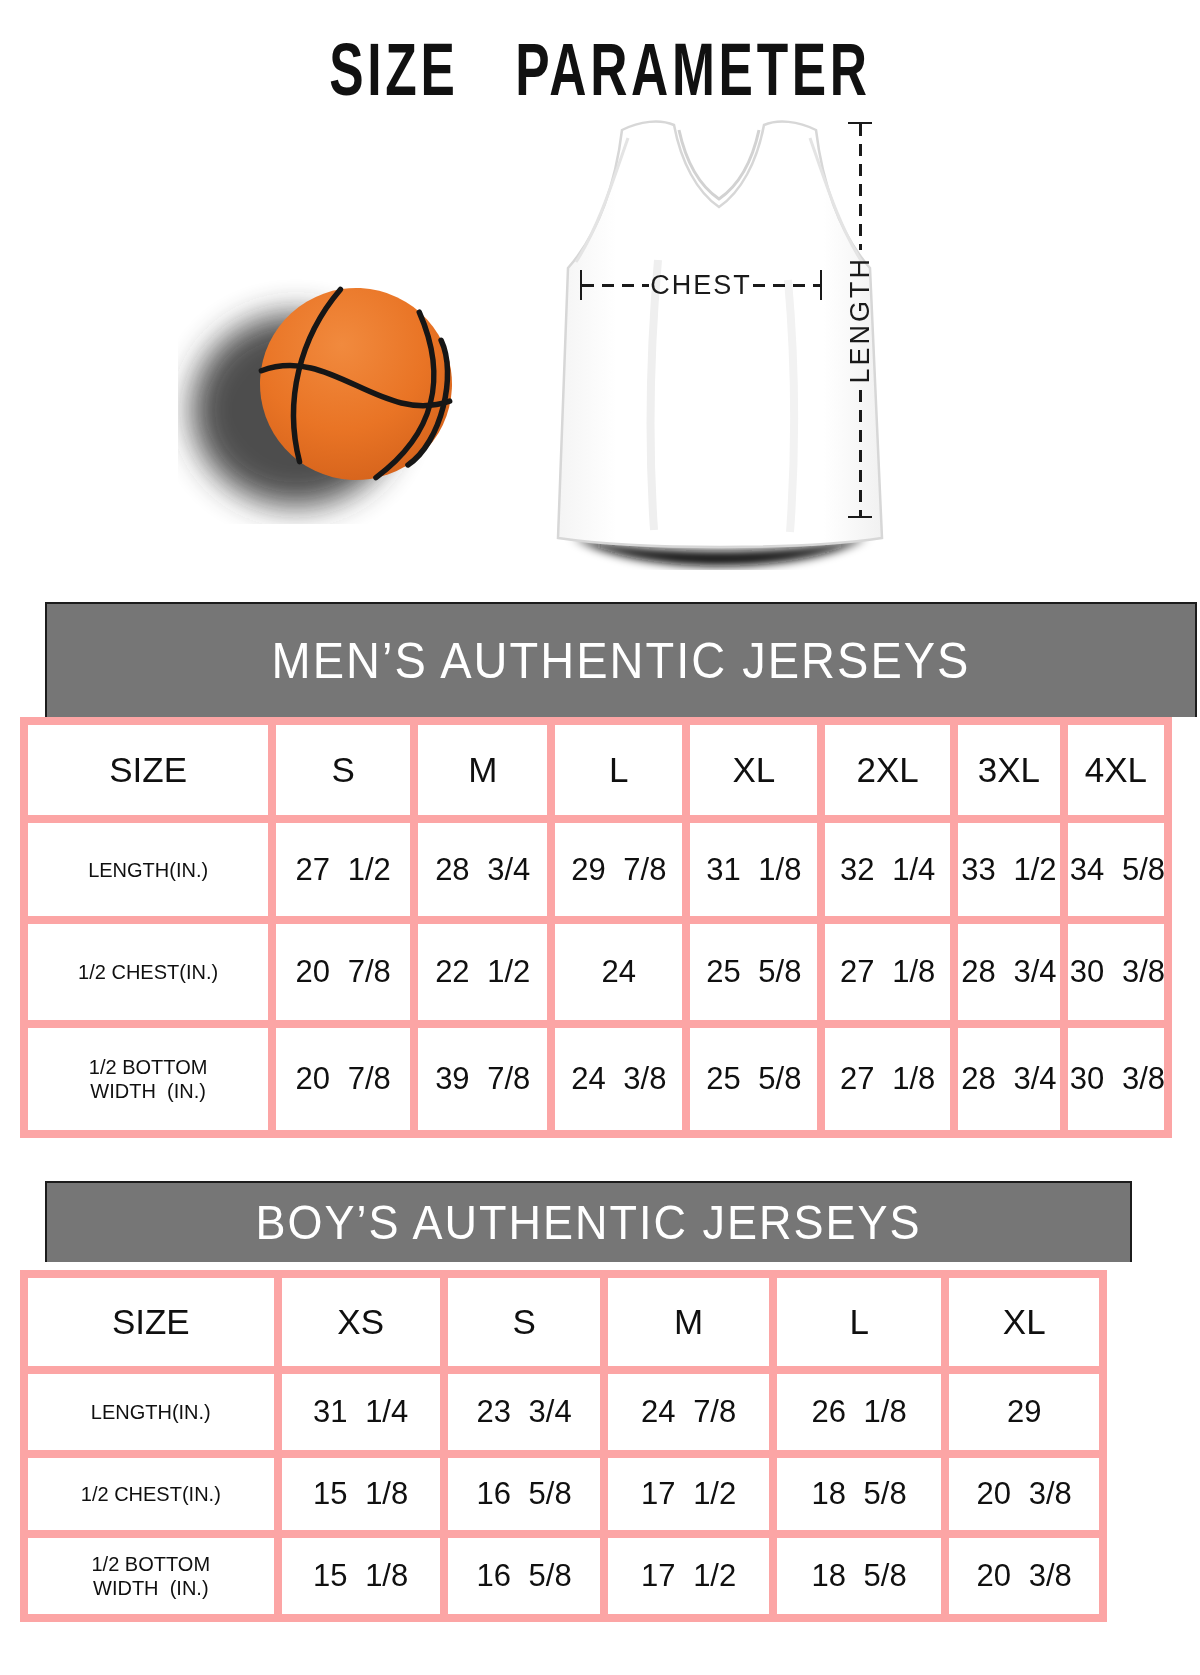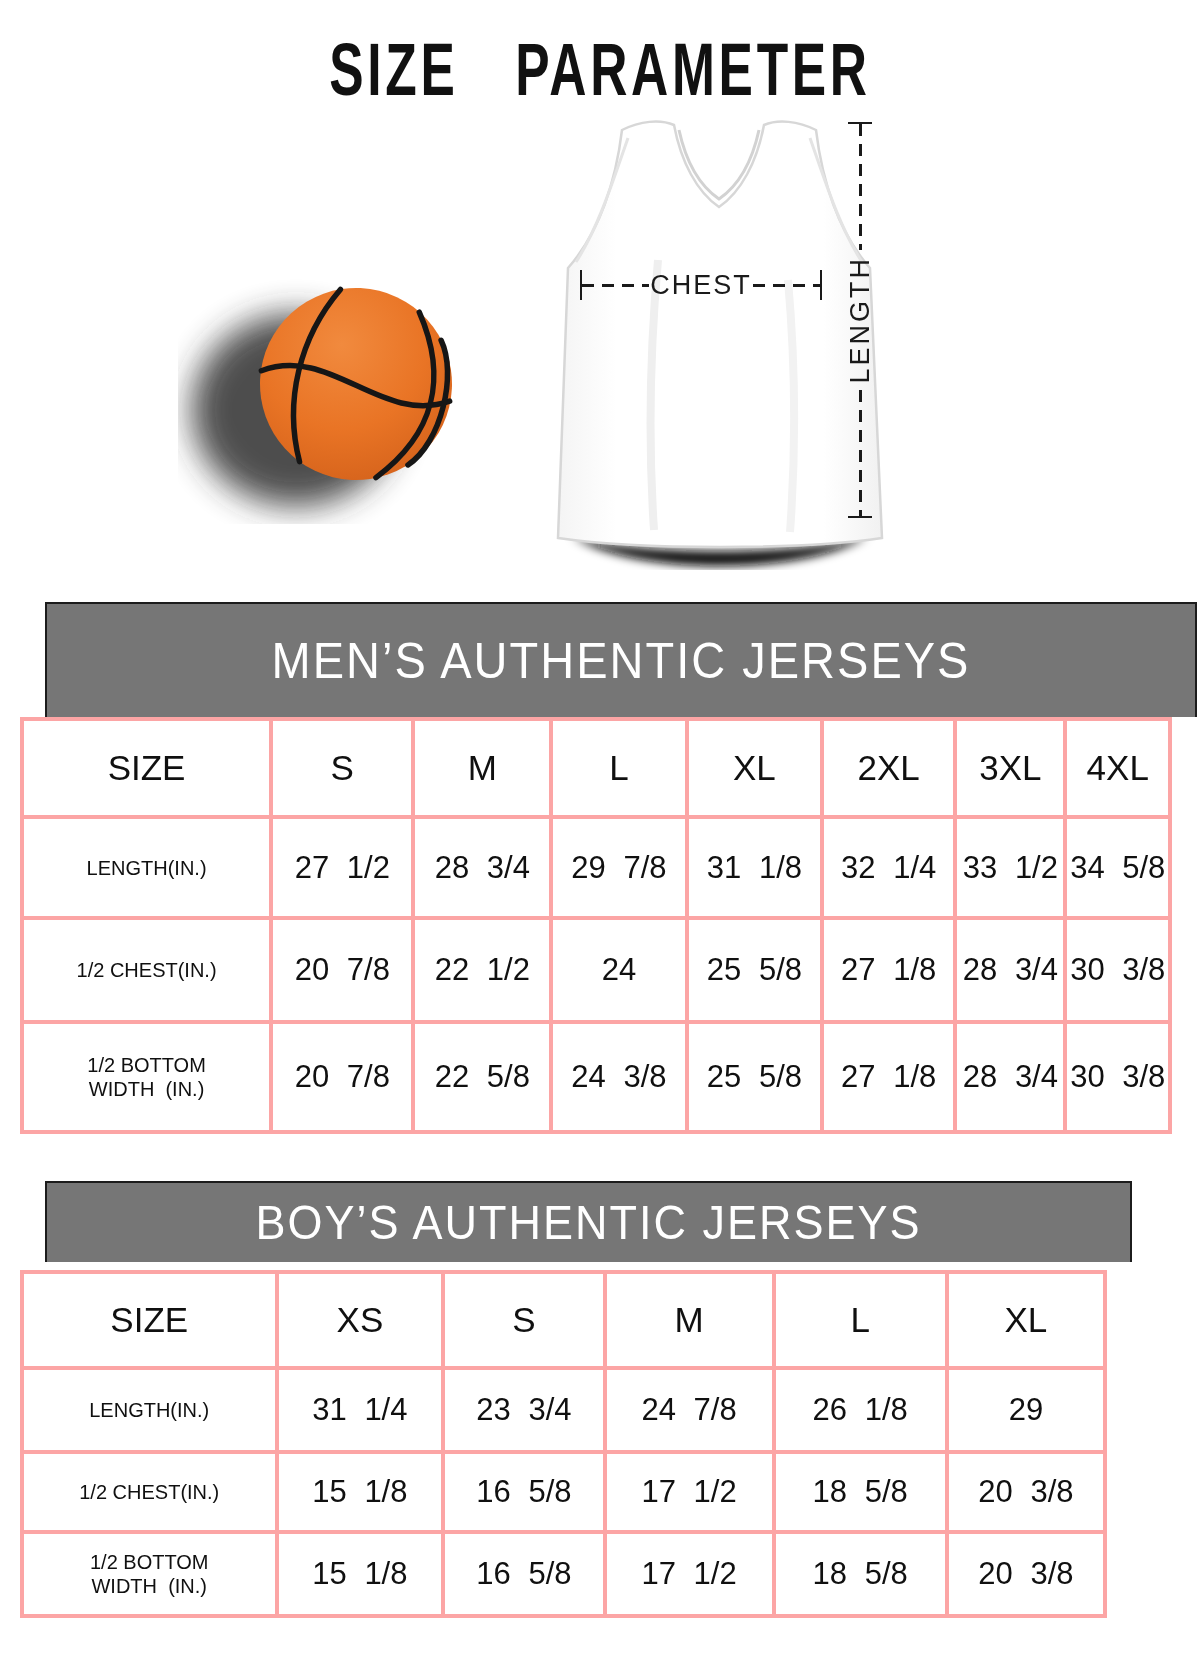--- a/index.html
+++ b/index.html
@@ -57,21 +57,21 @@
   .band.boys{left:20px;top:1181px;width:1087px;height:81px;font-size:45px;}
 
   table.size-table{
     position:absolute;border-collapse:collapse;table-layout:fixed;
     background:#ffffff;border:3px solid #000;
   }
   table.men-table{left:20px;top:717px;width:1152px;}
   table.boy-table{left:20px;top:1270px;width:1087px;}
 
   .size-table th,.size-table td{
-    border:4px solid #fca5a5;text-align:center;vertical-align:middle;
+    border:8px solid #fca5a5;text-align:center;vertical-align:middle;
     color:#101010;padding:0 2px;overflow:hidden;
   }
   .size-table thead th{font-size:35px;font-weight:400;border-bottom:3px solid #000;}
   .size-table td.value{font-size:31px;word-spacing:9px;white-space:nowrap;}
   .size-table td.label{font-size:20px;line-height:1.2;white-space:nowrap;}
   .size-table tbody tr:last-child td{border-top:3px solid #000;}
 
   
   .men-table thead tr{height:98px;}
   .men-table tbody tr:nth-child(1){height:101px;}
@@ -218,21 +218,21 @@
           <td class="value">22 1/2</td>
           <td class="value">24</td>
           <td class="value">25 5/8</td>
           <td class="value">27 1/8</td>
           <td class="value">28 3/4</td>
           <td class="value">30 3/8</td>
         </tr>
         <tr>
           <td class="label">1/2 BOTTOM<br>WIDTH&nbsp; (IN.)</td>
           <td class="value">20 7/8</td>
-          <td class="value">22 5/8</td>
+          <td class="value">39 7/8</td>
           <td class="value">24 3/8</td>
           <td class="value">25 5/8</td>
           <td class="value">27 1/8</td>
           <td class="value">28 3/4</td>
           <td class="value">30 3/8</td>
         </tr>
       </tbody>
     </table>
 
   <div class="band boys">

